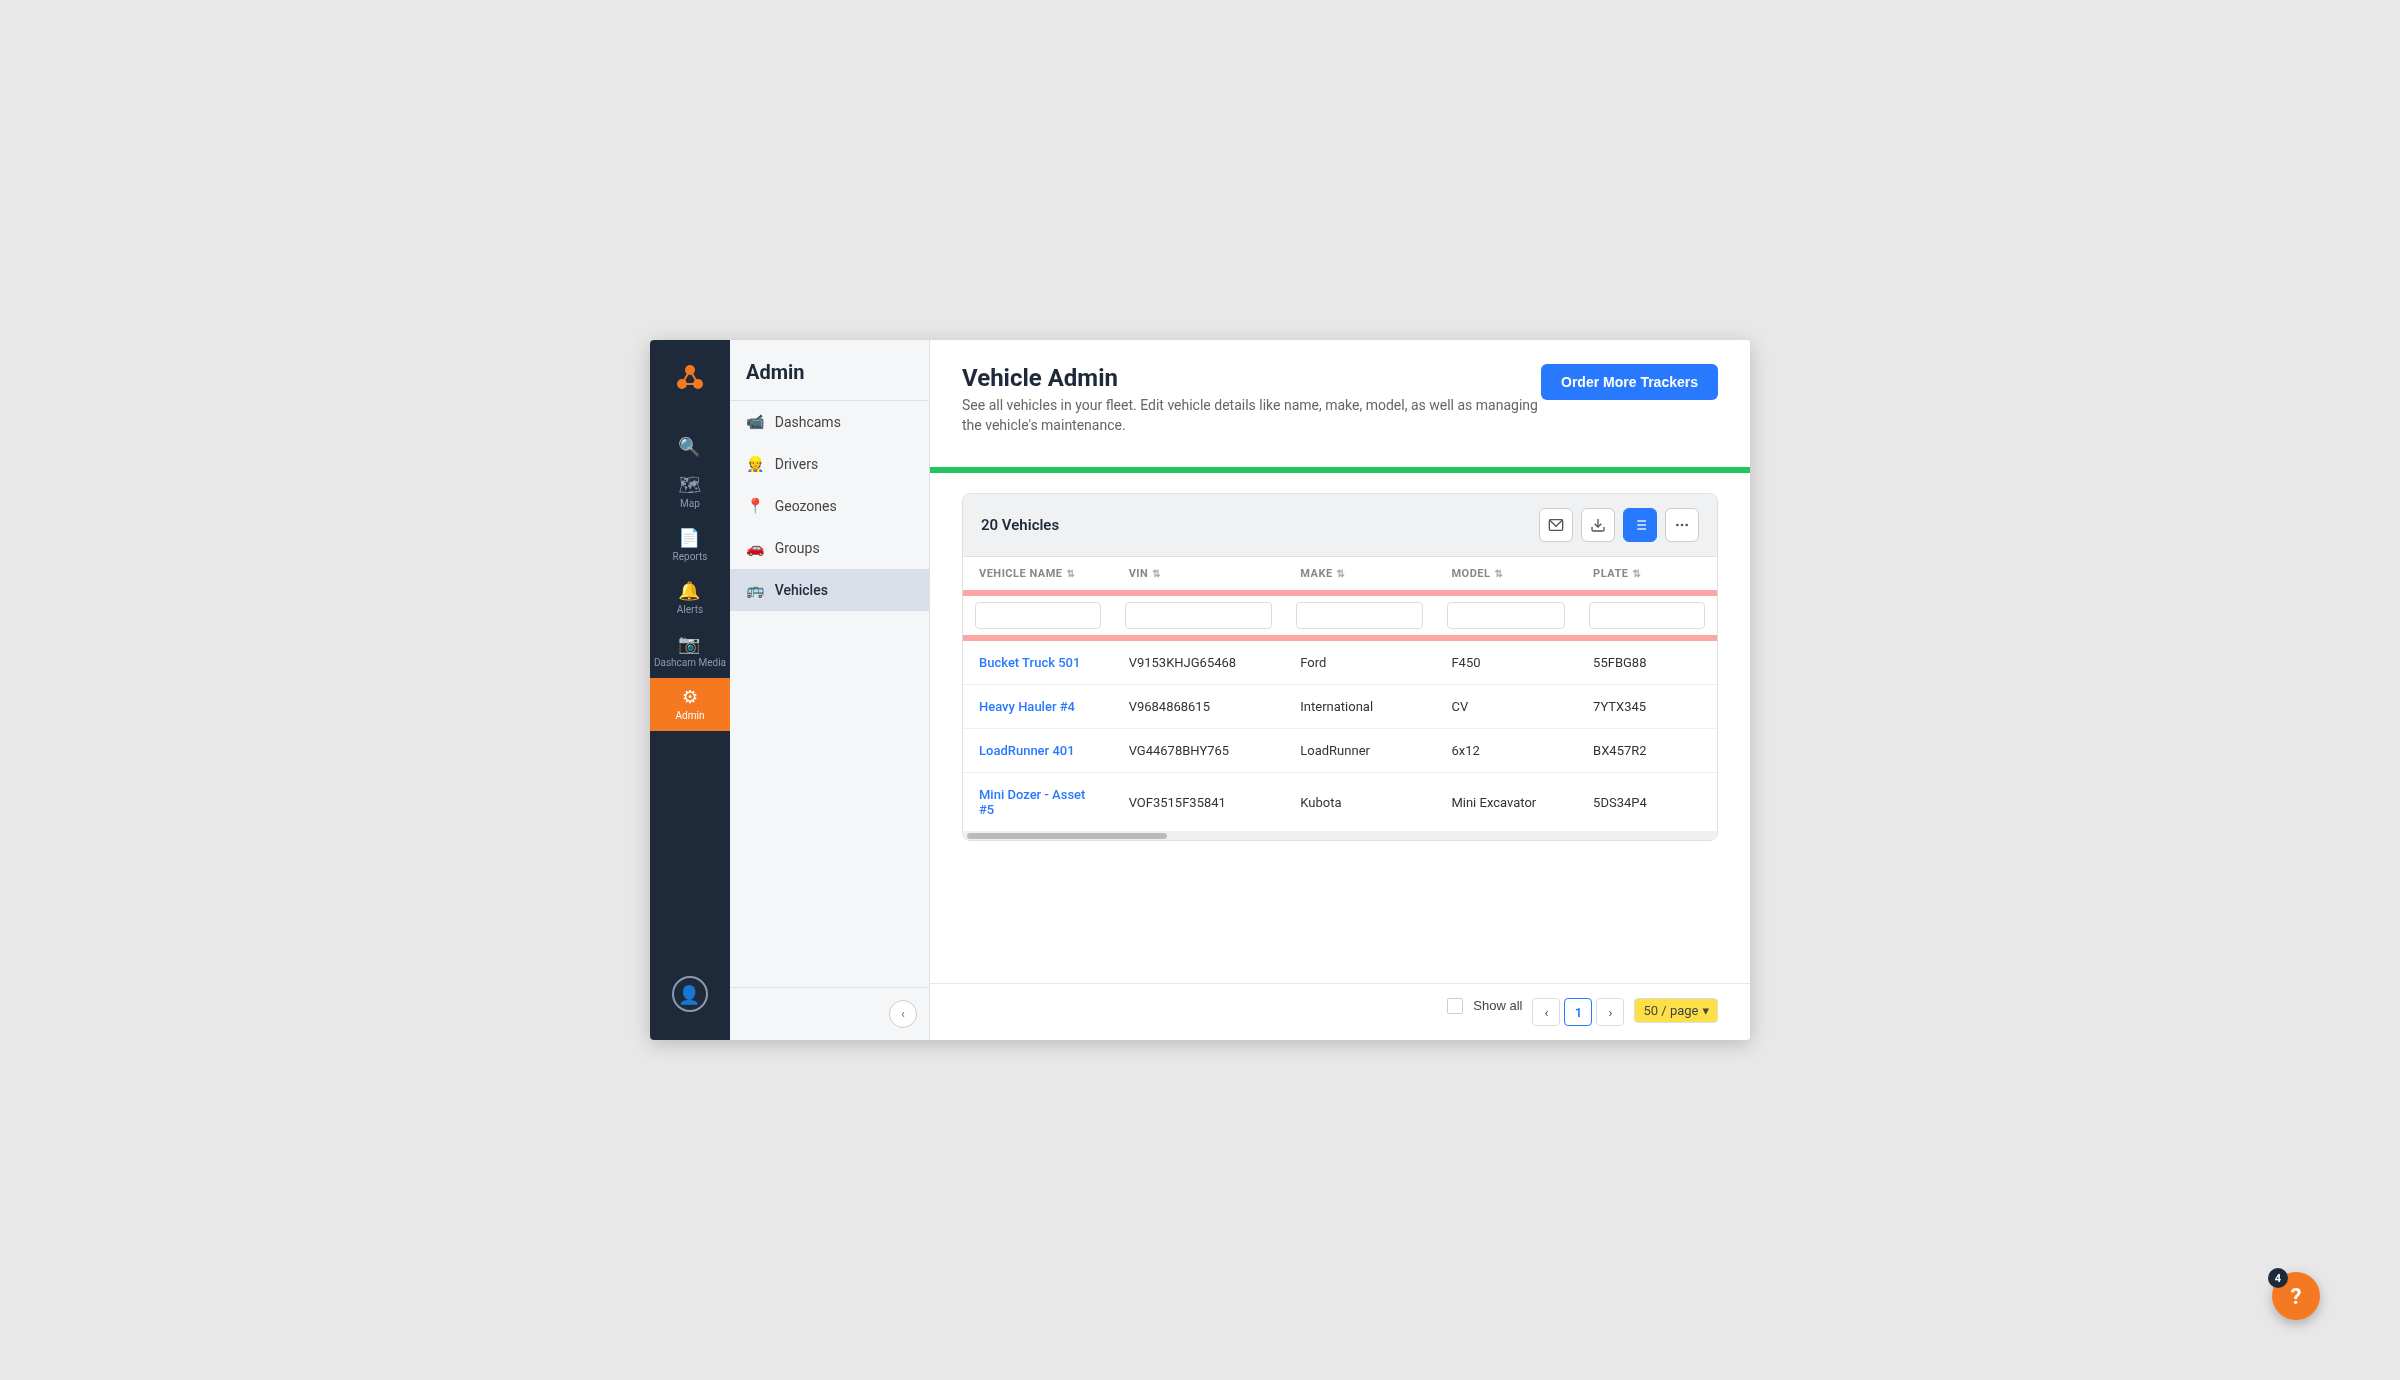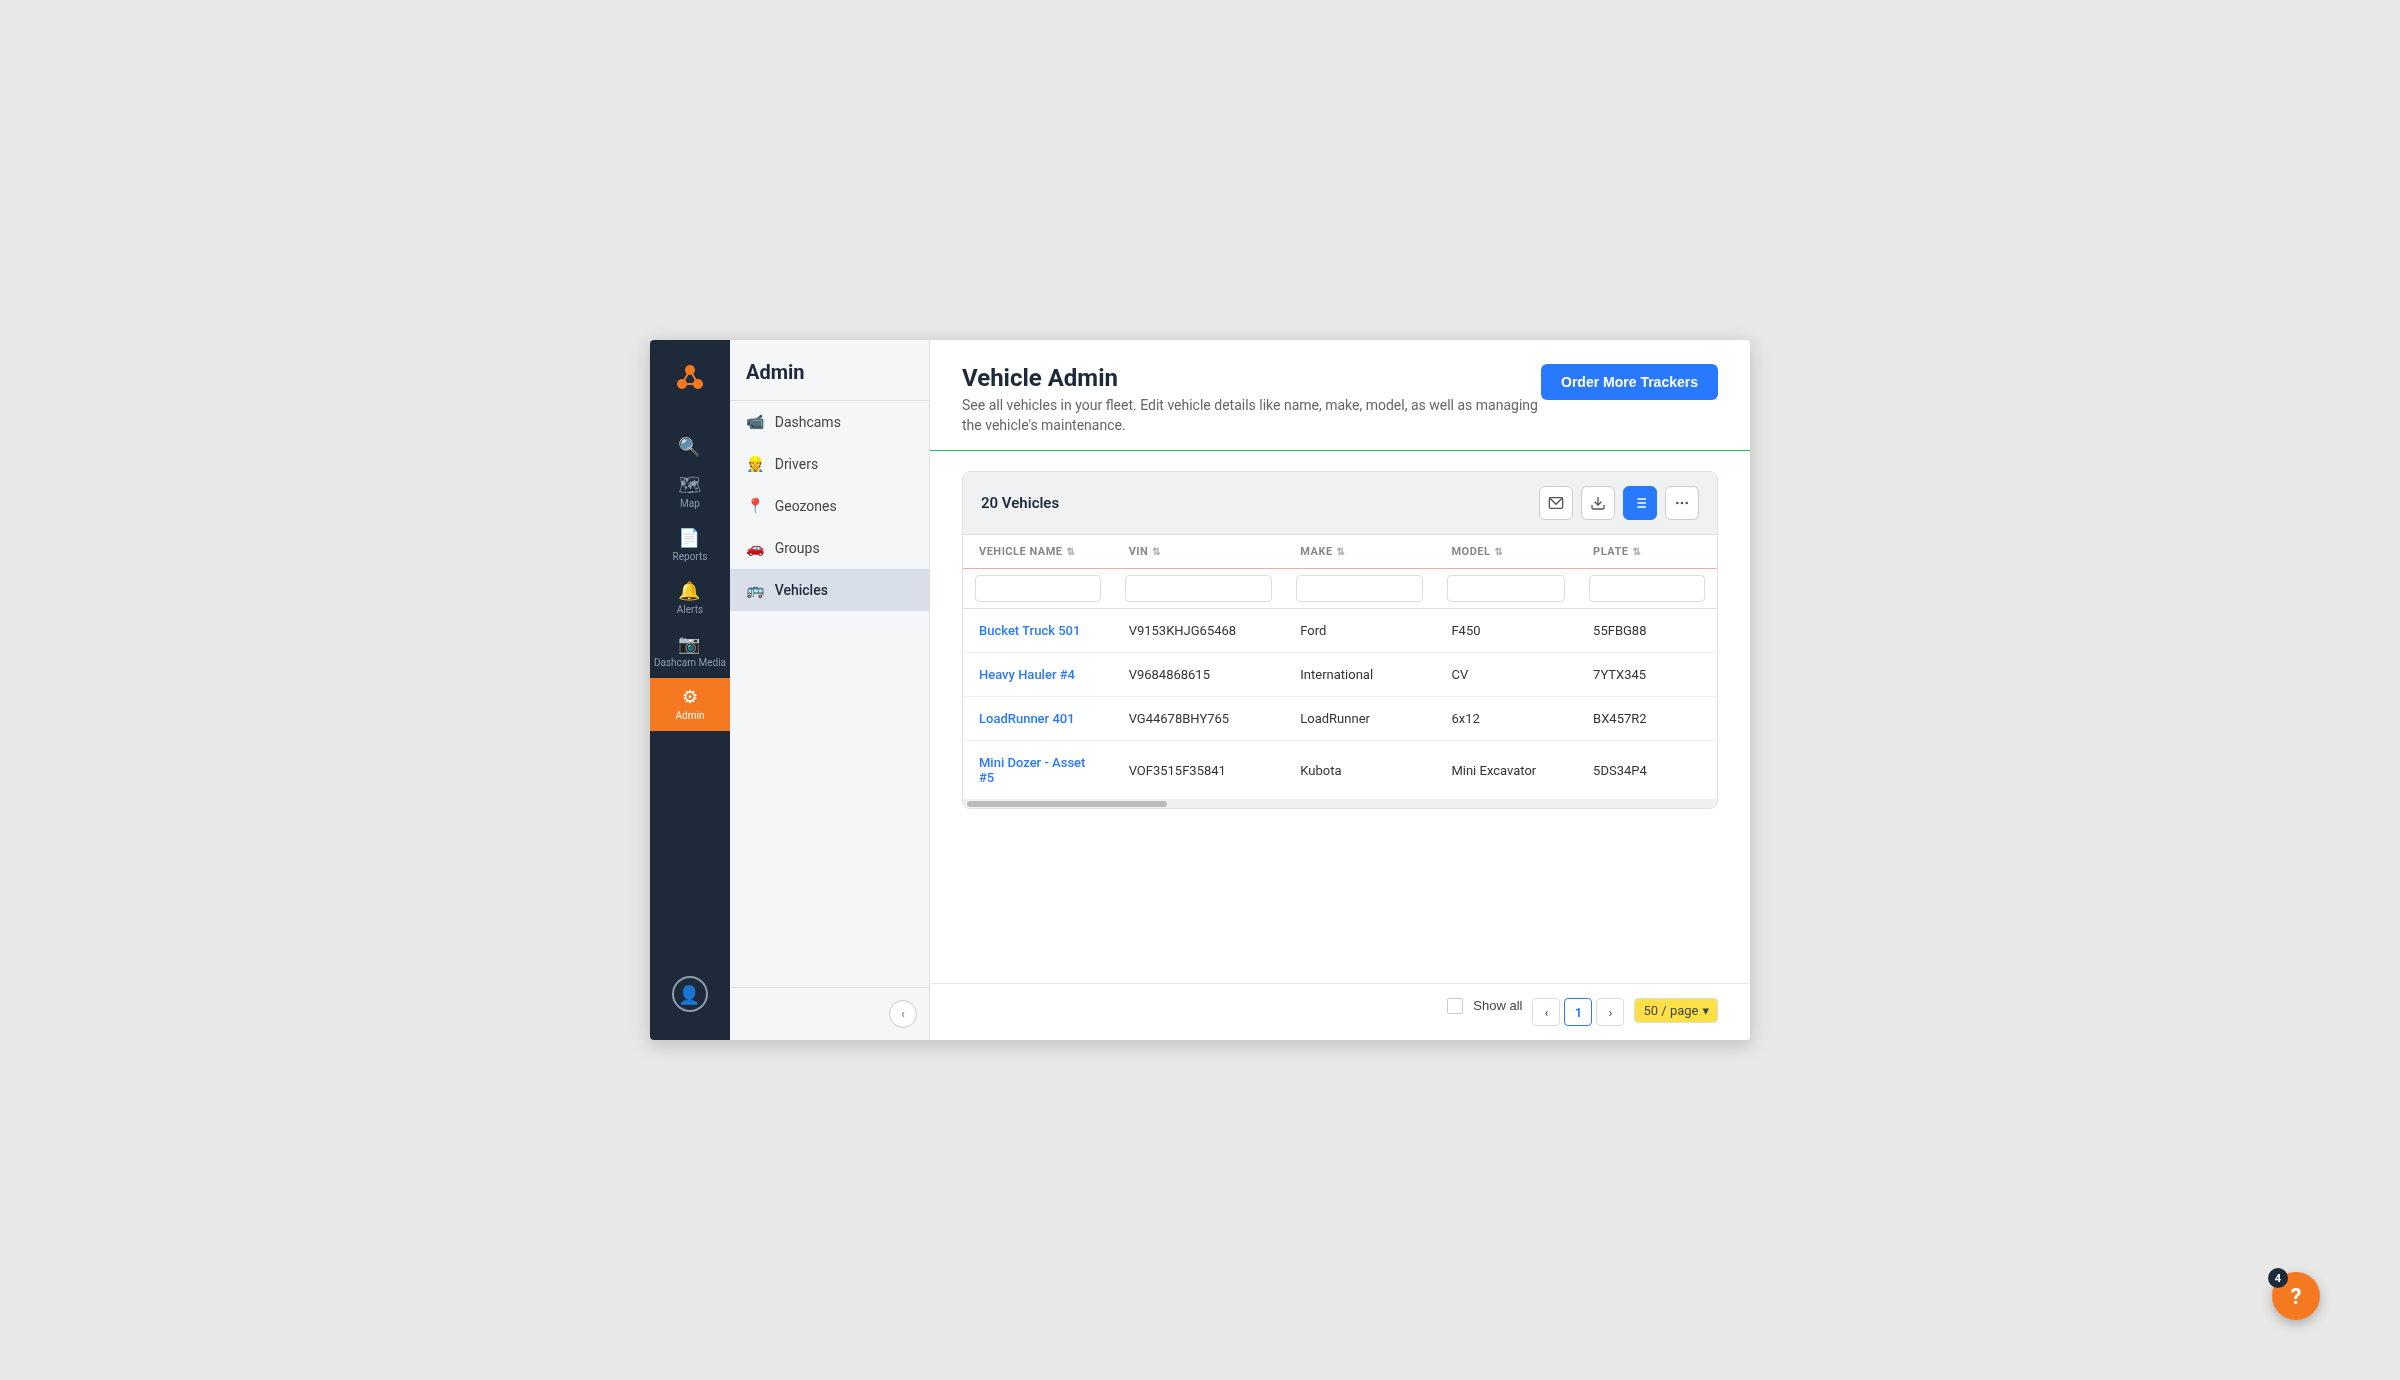--- a/index.html
+++ b/index.html
@@ -136,25 +136,25 @@
 
     
     .main-content {
       flex: 1;
       display: flex;
       flex-direction: column;
       background: #fff;
       overflow: hidden;
     }
     .main-header {
-      padding: 24px 32px 15px;
+      padding: 24px 32px 32px;
       display: flex;
       align-items: flex-start;
       justify-content: space-between;
-      border-bottom: 1px solid #22c55e;
+      border-bottom: 6px solid #22c55e;
     }
     .main-title {
       font-size: 24px;
       font-weight: 700;
       color: #1e2a3a;
     }
     .main-subtitle {
       font-size: 14px;
       color: #666;
       margin-top: 4px;
@@ -222,21 +222,21 @@
       color: #fff;
       border-color: #2979ff;
     }
 
     table {
       width: 100%;
       border-collapse: collapse;
       background: #fff;
     }
     thead tr {
-      border-bottom: 1px solid #fca5a5;
+      border-bottom: 6px solid #fca5a5;
       margin-top: 44px;
     }
     th {
       padding: 10px 16px;
       text-align: left;
       font-size: 11px;
       font-weight: 700;
       color: #888;
       text-transform: uppercase;
       letter-spacing: 0.5px;

